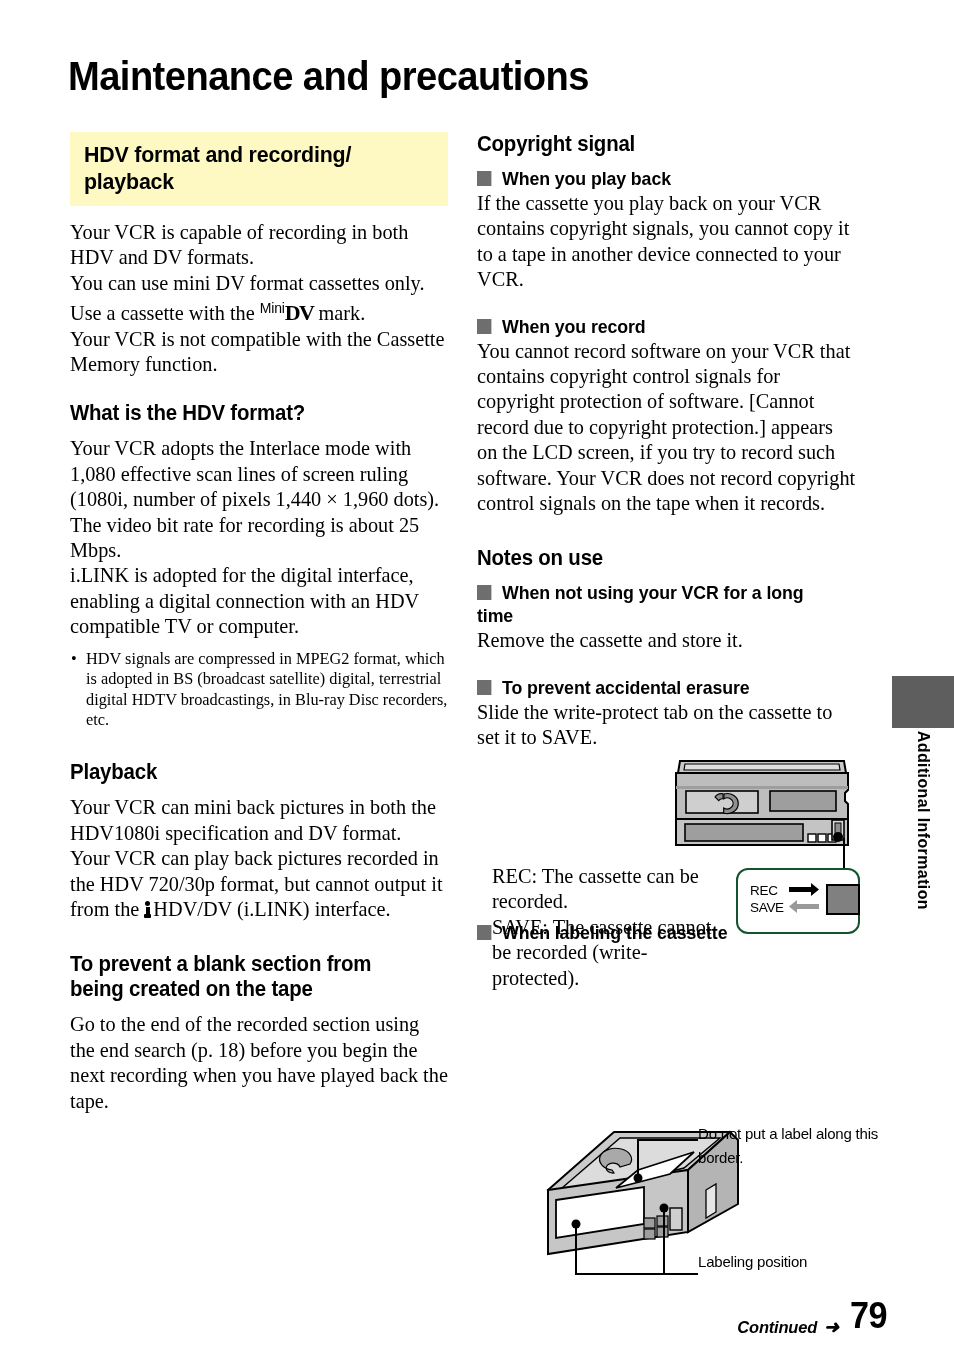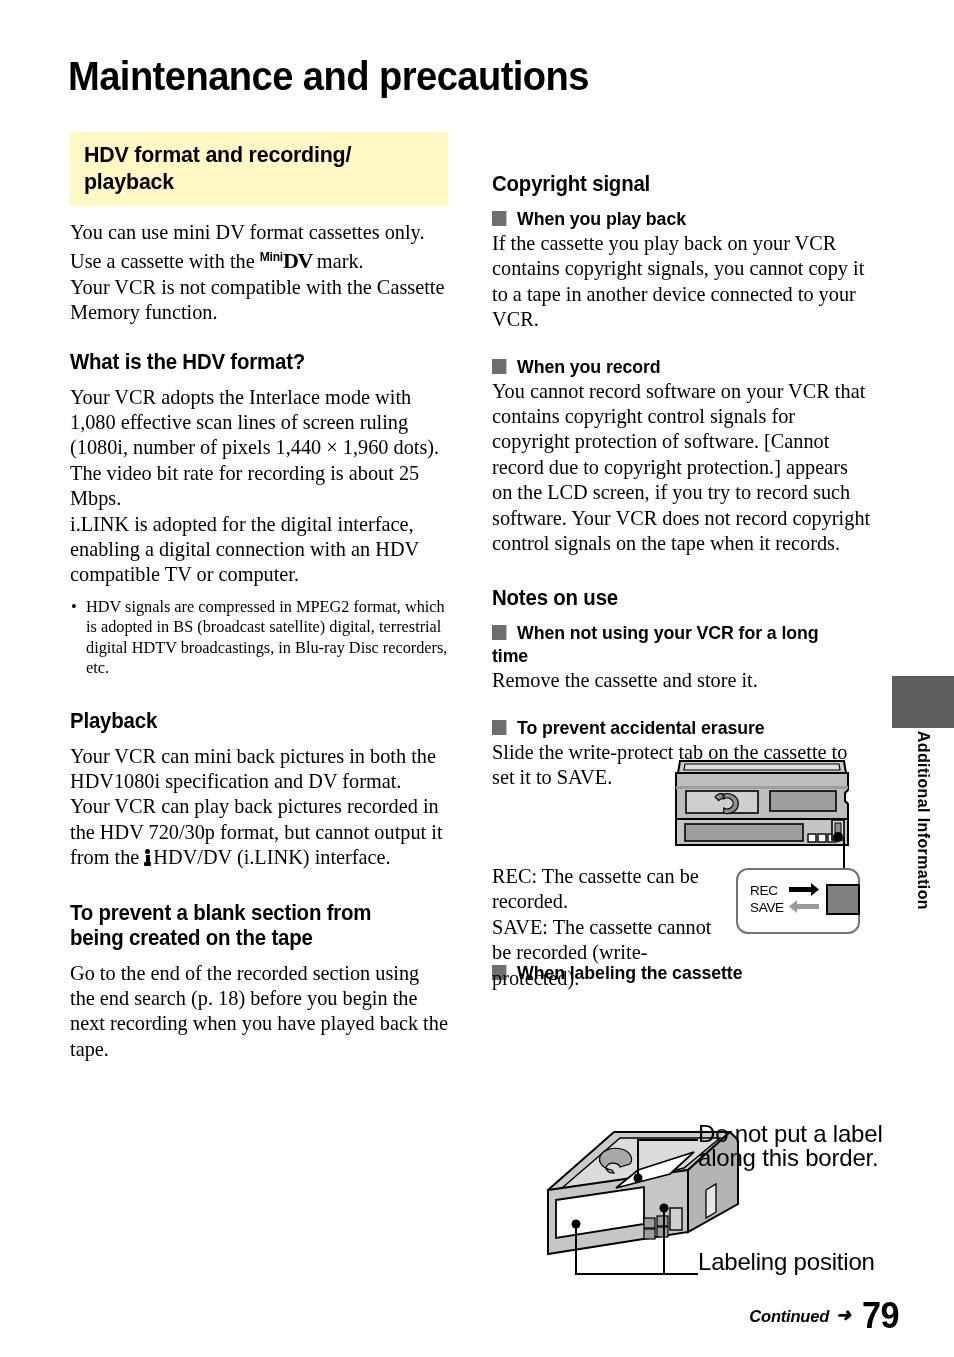--- a/index.html
+++ b/index.html
@@ -34,21 +34,21 @@
     white-space: nowrap;
   }
 
   
   .col {
     position: absolute;
     top: 132px;
     width: 378px;
   }
   .col-left  { left: 70px; }
-  .col-right { left: 492px; width: 380px; margin-top: 40px; }
+  .col-right { left: 477px; width: 380px; }
 
   
   .band {
     background: #fef9c3;
     padding: 9px 12px 11px 14px;
     margin-bottom: 14px;
   }
   .band h2 {
     margin: 0;
     font-family: "Liberation Sans Narrow", "Liberation Sans", sans-serif;
@@ -127,22 +127,22 @@
 
   
   .minidv {
     display: inline-block;
     position: relative;
     white-space: nowrap;
     vertical-align: baseline;
   }
   .minidv .mini {
     font-family: "Liberation Sans", sans-serif;
-    font-size: 12px;
-    font-weight: bold;
+    font-size: 14px;
+    font-weight: normal;
     vertical-align: 7px;
     letter-spacing: -0.2px;
   }
   .minidv .dv {
     font-family: "Liberation Serif", serif;
     font-weight: bold;
     font-size: 22px;
     letter-spacing: -1.5px;
   }
   .ilink-icon {
@@ -190,21 +190,21 @@
   }
   .fig-front svg { display: block; }
 
   
   .recsave-box {
     position: absolute;
     left: 736px;
     top: 868px;
     width: 120px;
     height: 62px;
-    border: 2px solid #737373;
+    border: 2px solid #14532d;
     border-radius: 12px;
     background: #fff;
   }
   .recsave-inner {
     position: absolute;
     left: 12px;
     top: 9px;
     display: flex;
     align-items: center;
   }
@@ -248,21 +248,21 @@
     position: absolute;
     left: 492px;
     top: 1112px;
     width: 460px;
     height: 175px;
   }
   .fig-3d svg { display: block; }
   .fig-label {
     position: absolute;
     font-family: "Liberation Sans", sans-serif;
-    font-size: 24px;
+    font-size: 15px;
     line-height: 24px;
     letter-spacing: -0.2px;
   }
   .lbl-border { left: 698px; top: 1122px; width: 190px; }
   .lbl-pos    { left: 698px; top: 1250px; width: 190px; }
 
   
   .side-tab-block {
     position: absolute;
     right: 0;
@@ -287,24 +287,24 @@
     font-weight: bold;
     font-size: 16.5px;
     letter-spacing: 0.4px;
     white-space: nowrap;
     transform: scaleY(0.97);
   }
 
   
   .footer {
     position: absolute;
-    right: 54px;
+    right: 66px;
     bottom: 20px;
     display: flex;
-    align-items: center;
+    align-items: flex-end;
   }
   .continued {
     font-family: "Liberation Sans", sans-serif;
     font-style: italic;
     font-weight: bold;
     font-size: 16.5px;
     letter-spacing: -0.2px;
   }
   .cont-arrow {
     margin: 0 10px 0 7px;
@@ -327,20 +327,21 @@
 <div class="page">
 
   <h1 class="page-title">Maintenance and precautions</h1>
 
   <div class="col col-left">
 
     <div class="band">
       <h2>HDV format and recording/ playback</h2>
     </div>
 
+    <p class="body">Your VCR is capable of recording in both HDV and DV formats.</p>
     <p class="body">You can use mini DV format cassettes only.</p>
     <p class="body"><span>Use a cassette with the </span><span class="minidv"><span class="mini">Mini</span><span class="dv">DV</span></span><span> mark.</span></p>
     <p class="body">Your VCR is not compatible with the Cassette Memory function.</p>
 
     <h3 class="h-sec mt">What is the HDV format?</h3>
     <p class="body">Your VCR adopts the Interlace mode with 1,080 effective scan lines of screen ruling (1080i, number of pixels 1,440 × 1,960 dots).</p>
     <p class="body">The video bit rate for recording is about 25 Mbps.</p>
     <p class="body">i.LINK is adopted for the digital interface, enabling a digital connection with an HDV compatible TV or computer.</p>
     <ul class="small">
       <li>HDV signals are compressed in MPEG2 format, which is adopted in BS (broadcast satellite) digital, terrestrial digital HDTV broadcastings, in Blu-ray Disc recorders, etc.</li>

